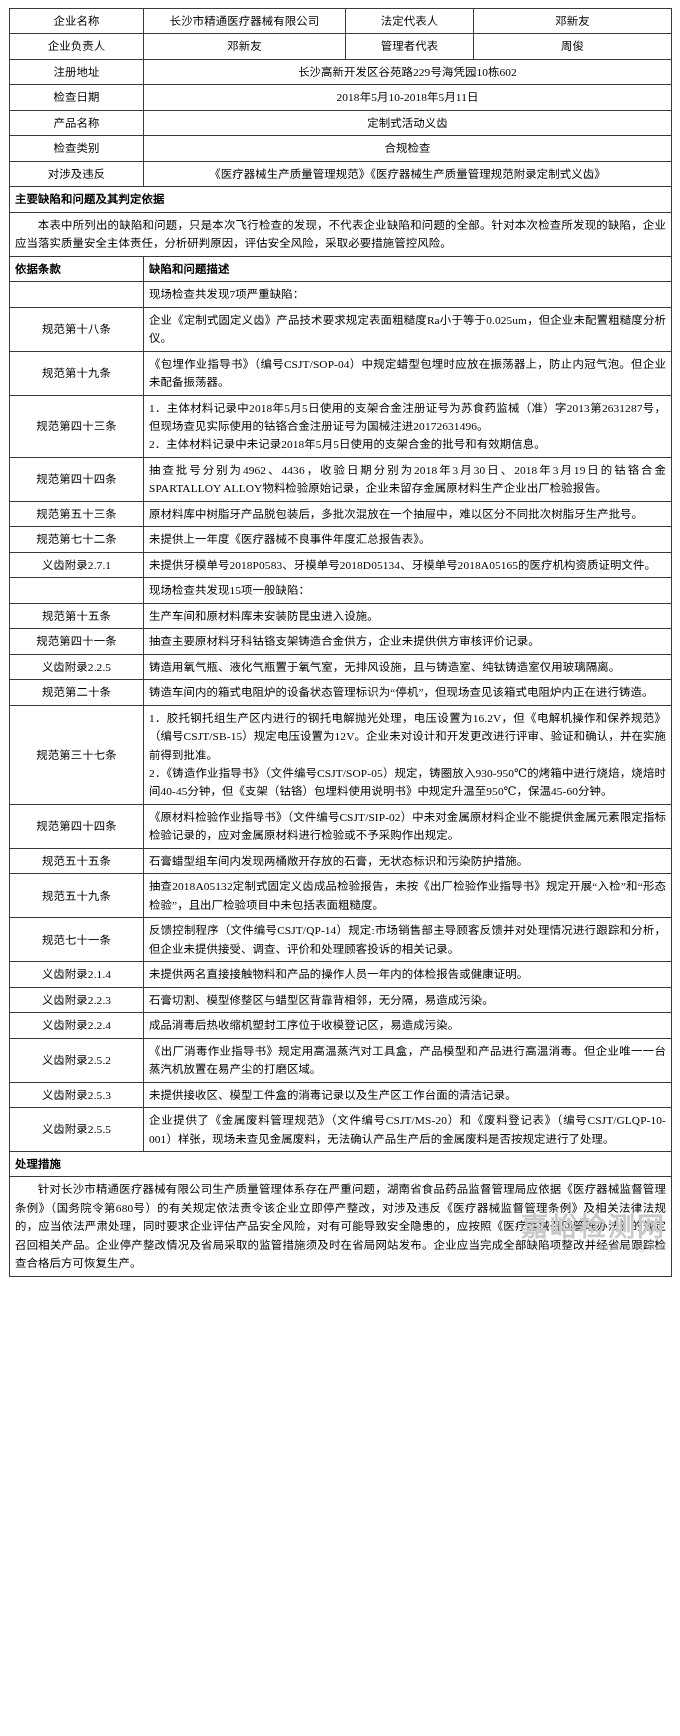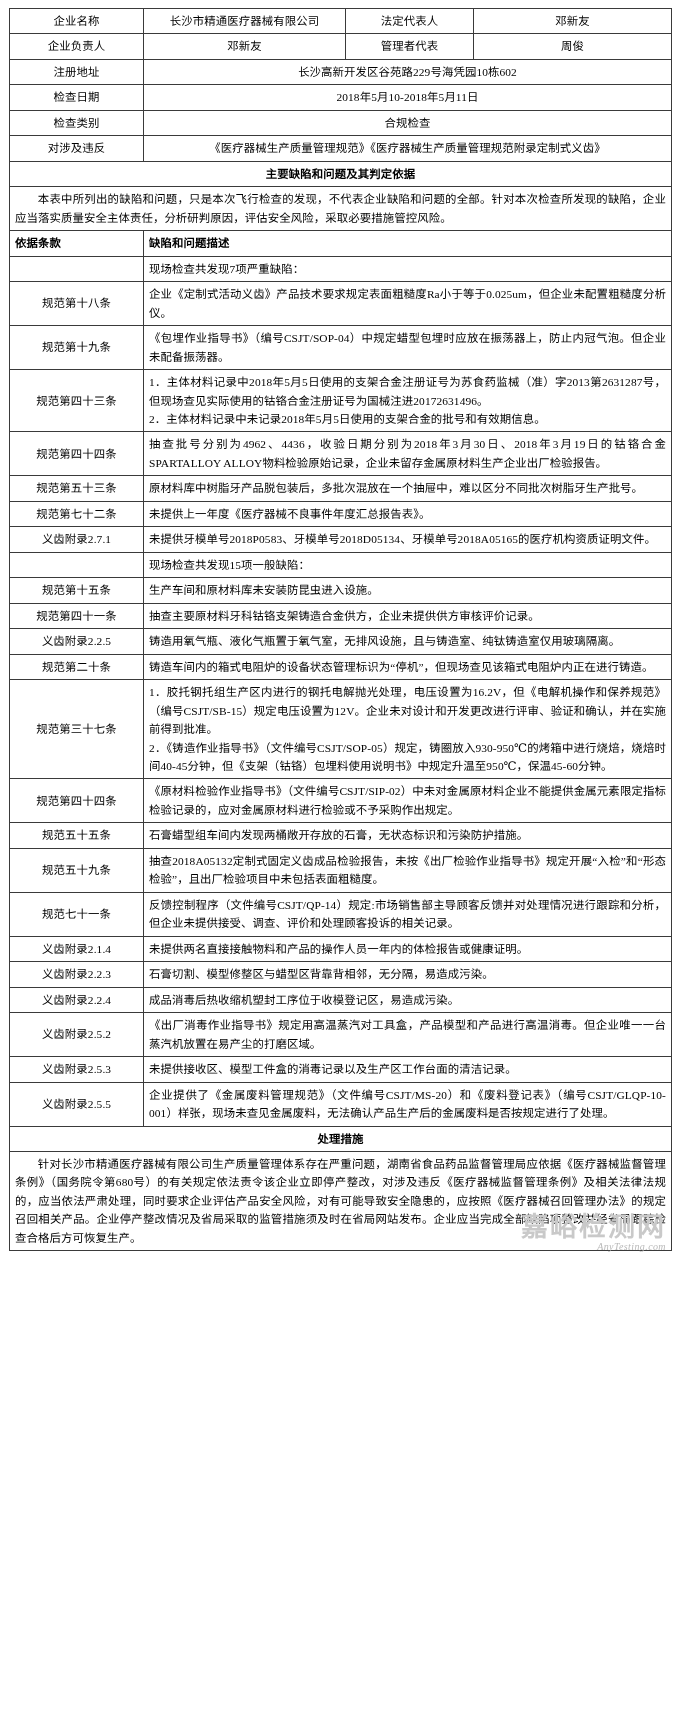--- a/index.html
+++ b/index.html
@@ -39,21 +39,20 @@
   }
   
   .lbl {
     text-align: center;
     white-space: nowrap;
   }
   .val-center {
     text-align: center;
   }
   .section-title {
-    text-align: center;
     font-weight: bold;
     font-size: 12.2px;
     padding: 6px 5px;
   }
   .para {
     text-align: justify;
     text-justify: inter-ideograph;
     padding: 7px 8px 7px 8px;
     line-height: 1.78;
   }
@@ -139,20 +138,24 @@
 
       <tr>
         <td class="lbl">注册地址</td>
         <td class="val-center" colspan="3">长沙高新开发区谷苑路229号海凭园10栋602</td>
       </tr>
       <tr>
         <td class="lbl">检查日期</td>
         <td class="val-center" colspan="3">2018年5月10-2018年5月11日</td>
       </tr>
       <tr>
+        <td class="lbl">产品名称</td>
+        <td class="val-center" colspan="3">定制式活动义齿</td>
+      </tr>
+      <tr>
         <td class="lbl">检查类别</td>
         <td class="val-center" colspan="3">合规检查</td>
       </tr>
       <tr>
         <td class="lbl">对涉及违反</td>
         <td class="val-center" colspan="3">《医疗器械生产质量管理规范》《医疗器械生产质量管理规范附录定制式义齿》</td>
       </tr>
 
       <tr>
         <td class="section-title" colspan="4">主要缺陷和问题及其判定依据</td>
@@ -171,21 +174,21 @@
 
       </tbody>
       <tbody id="defect-rows-host" style="display:contents"><tr>
           <td class="clause"></td>
           <td class="desc" colspan="3">
             <p>现场检查共发现7项严重缺陷：</p>
           </td>
         </tr><tr>
           <td class="clause">规范第十八条</td>
           <td class="desc" colspan="3">
-            <p>企业《定制式活动义齿》产品技术要求规定表面粗糙度Ra小于等于0.025um，但企业未配置粗糙度分析仪。</p>
+            <p>企业《定制式固定义齿》产品技术要求规定表面粗糙度Ra小于等于0.025um，但企业未配置粗糙度分析仪。</p>
           </td>
         </tr><tr>
           <td class="clause">规范第十九条</td>
           <td class="desc" colspan="3">
             <p>《包埋作业指导书》（编号CSJT/SOP-04）中规定蜡型包埋时应放在振荡器上，防止内冠气泡。但企业未配备振荡器。</p>
           </td>
         </tr><tr>
           <td class="clause">规范第四十三条</td>
           <td class="desc" colspan="3">
             <p>1．主体材料记录中2018年5月5日使用的支架合金注册证号为苏食药监械（准）字2013第2631287号，但现场查见实际使用的钴铬合金注册证号为国械注进20172631496。</p>

